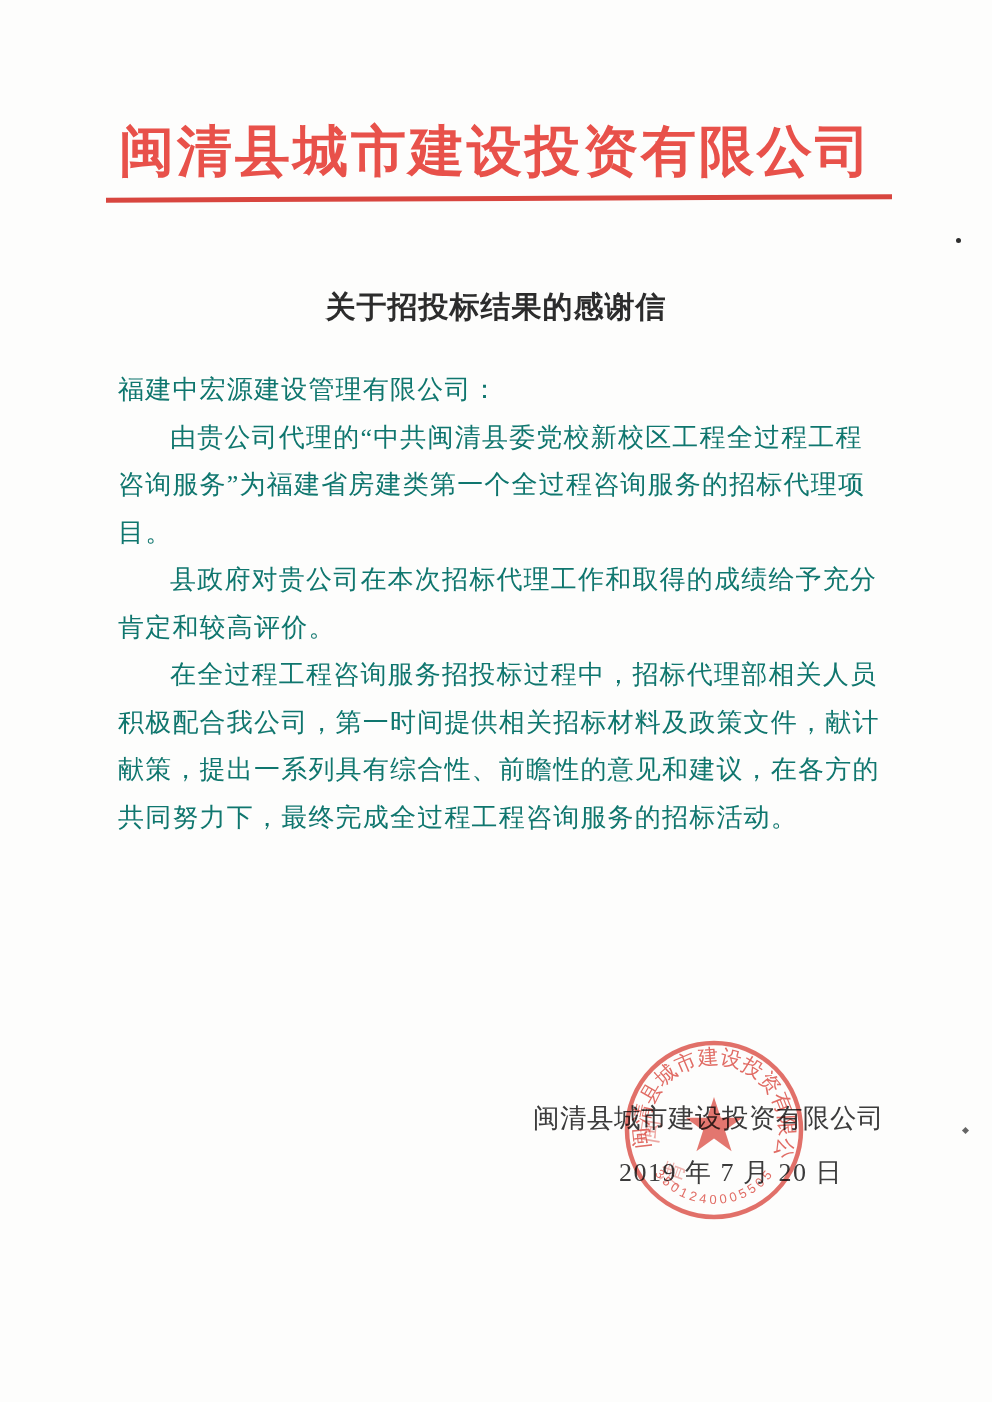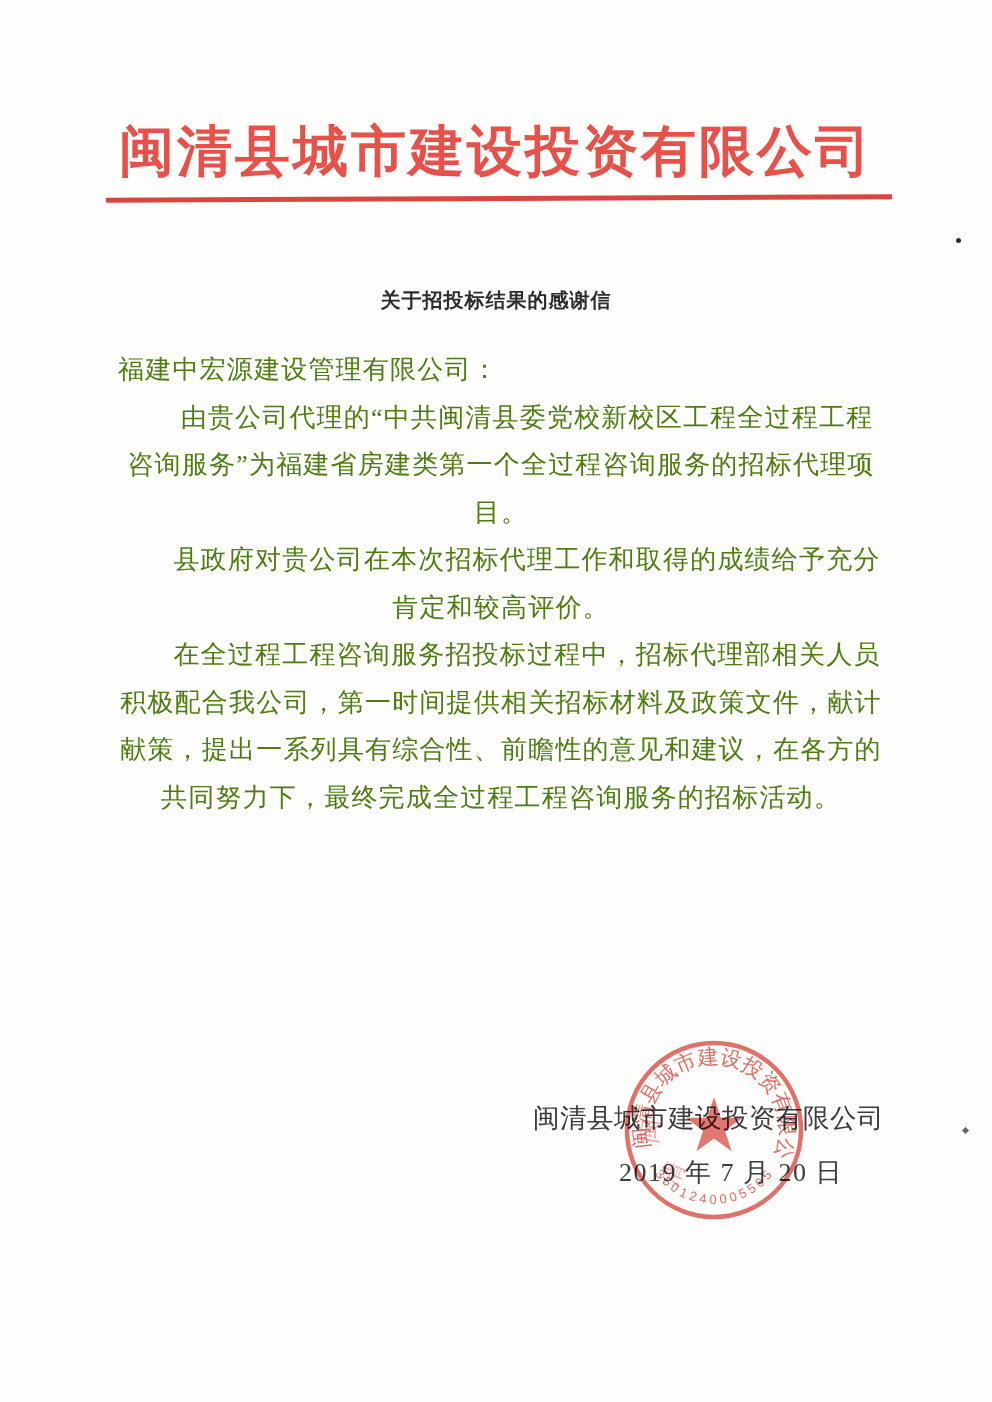--- a/index.html
+++ b/index.html
@@ -36,36 +36,36 @@
     transform: rotate(-0.25deg);
   }
   .doc-title {
     position: absolute;
     top: 287px;
     left: 0;
     width: 100%;
     text-align: center;
     font-family: "Liberation Sans", "DejaVu Sans", sans-serif;
     font-weight: bold;
-    font-size: 20px;
+    font-size: 30px;
     letter-spacing: 1px;
     color: #2c2c2c;
   }
   .body-text {
     position: absolute;
-    top: 346px;
+    top: 366px;
     left: 118px;
     width: 766px;
     font-size: 26px;
     line-height: 47.5px;
     letter-spacing: 1.2px;
-    color: #4d7c0f;
+    color: #0f766e;
     line-break: strict;
   }
-  .body-text p { text-indent: 2em; text-align: center; }
+  .body-text p { text-indent: 2em; }
   .signature {
     position: absolute;
     top: 1100px;
     left: 533px;
     font-size: 26.5px;
     letter-spacing: 0.5px;
     color: #3b3b3b;
     white-space: nowrap;
   }
   .sign-date {

